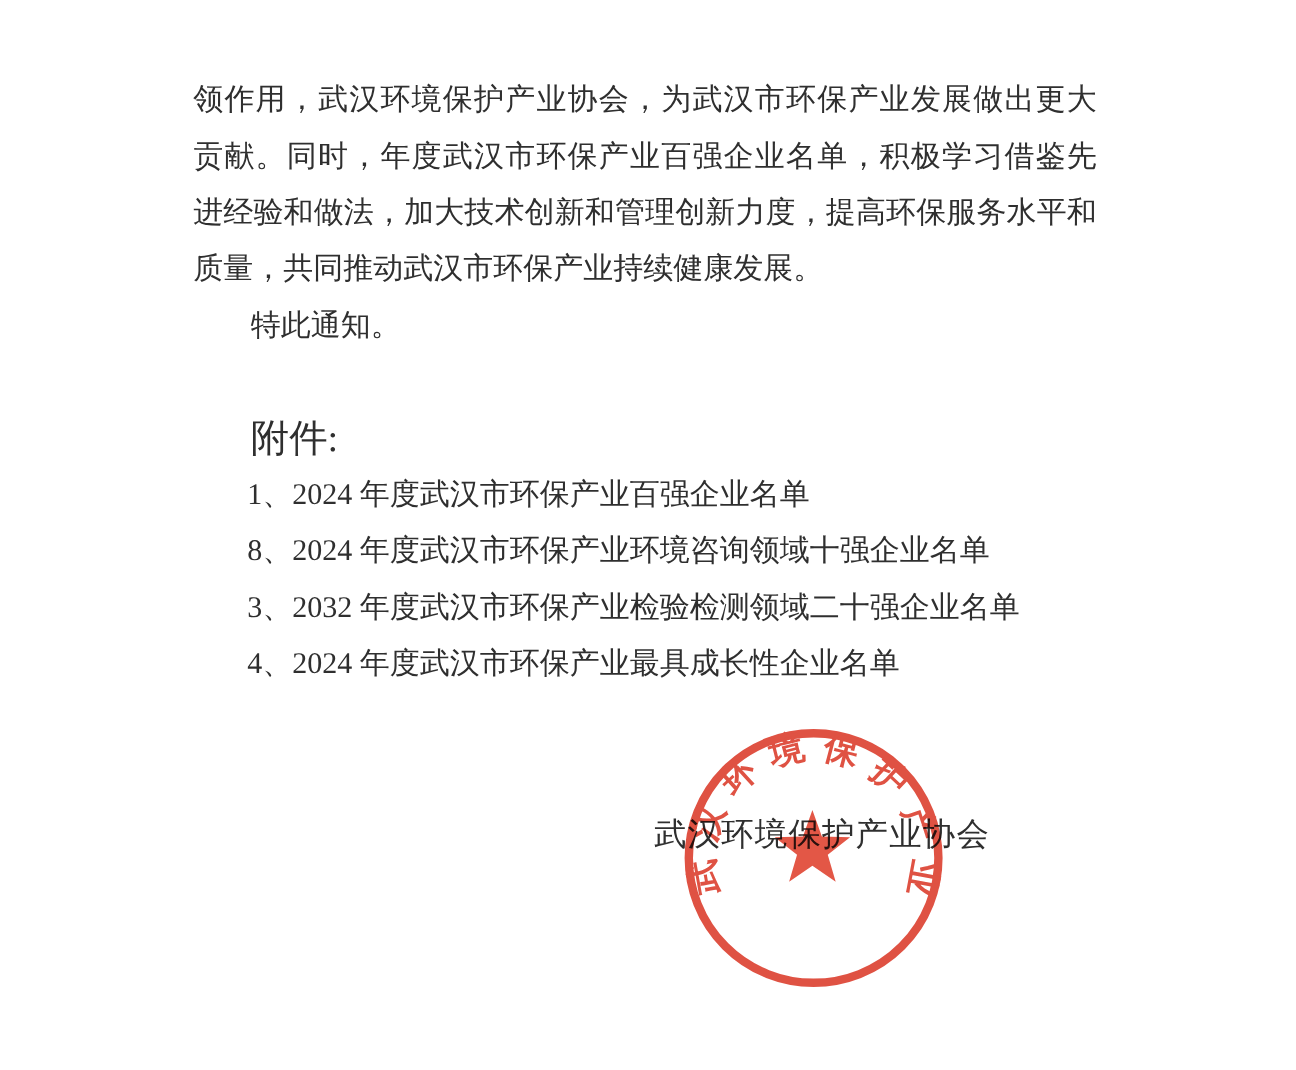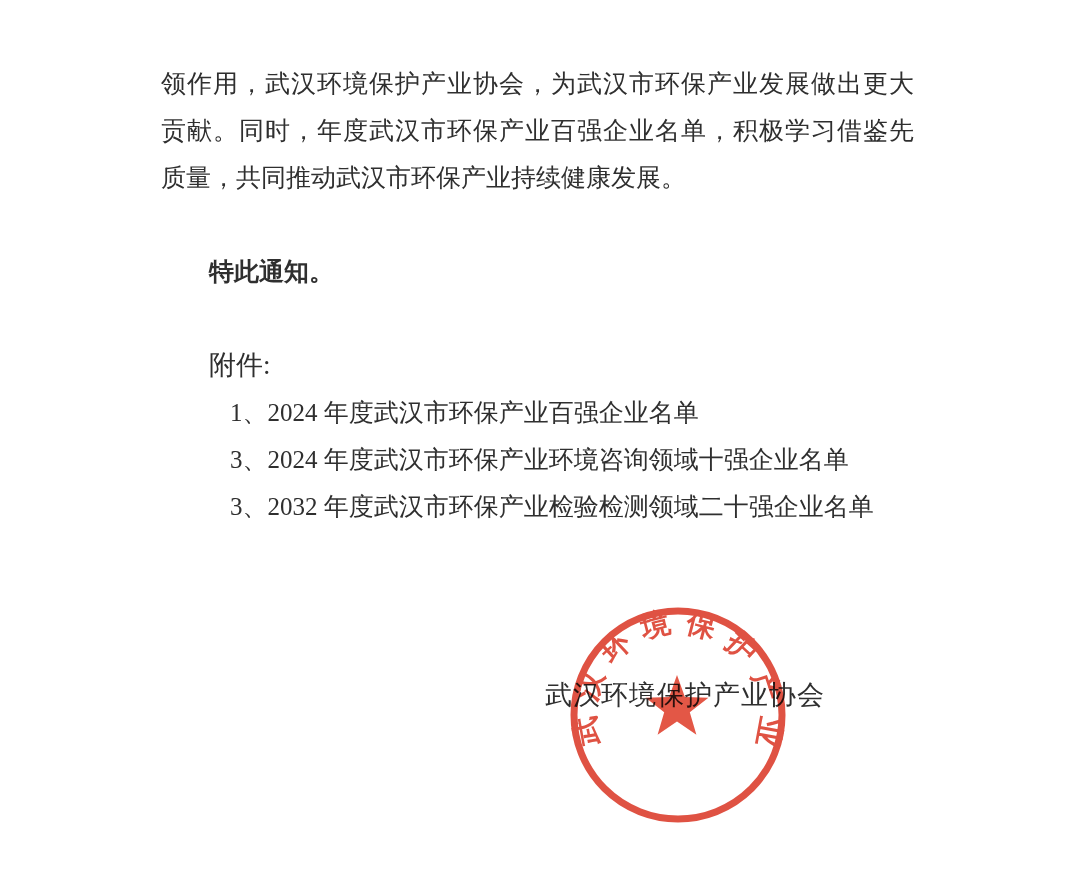--- a/index.html
+++ b/index.html
@@ -31,32 +31,31 @@
   .jline-last {
     text-align: center;
     text-align-last: left;
   }
   .notice {
     position: absolute;
     left: 209px;
     top: 248px;
     font-size: 25px;
     line-height: 47px;
-    font-weight: bold;
   }
   .attach-label {
     position: absolute;
     left: 209px;
     top: 342px;
-    font-size: 27px;
+    font-size: 32px;
     line-height: 47px;
   }
   .attach-list {
     position: absolute;
-    left: 230px;
+    left: 206px;
     top: 389px;
     font-size: 25px;
     line-height: 47px;
   }
   .sig-block {
     position: absolute;
     left: 545px;
     top: 671px;
     font-size: 27px;
     line-height: 48px;
@@ -78,31 +77,33 @@
   }
 </style>
 </head>
 <body>
 
 <div class="page">
 
   <div class="para">
     <div class="jline">领作用，武汉环境保护产业协会，为武汉市环保产业发展做出更大</div>
     <div class="jline">贡献。同时，年度武汉市环保产业百强企业名单，积极学习借鉴先</div>
+    <div class="jline">进经验和做法，加大技术创新和管理创新力度，提高环保服务水平和</div>
     <div class="jline jline-last">质量，共同推动武汉市环保产业持续健康发展。</div>
   </div>
 
   <div class="notice">特此通知。</div>
 
   <div class="attach-label">附件:</div>
 
   <div class="attach-list">
     <div>1、2024 年度武汉市环保产业百强企业名单</div>
-    <div>3、2024 年度武汉市环保产业环境咨询领域十强企业名单</div>
+    <div>8、2024 年度武汉市环保产业环境咨询领域十强企业名单</div>
     <div>3、2032 年度武汉市环保产业检验检测领域二十强企业名单</div>
+    <div>4、2024 年度武汉市环保产业最具成长性企业名单</div>
   </div>
 
   <div class="sig-block">
     <div>武汉环境保护产业协会</div>
   </div>
 
   <svg class="seal" viewBox="0 0 260 260" width="260" height="260" aria-hidden="true">
     <defs>
       <path id="sealArc" d="M 52 158.4 A 83 83 0 1 1 208 158.4" fill="none"></path>
     </defs>

